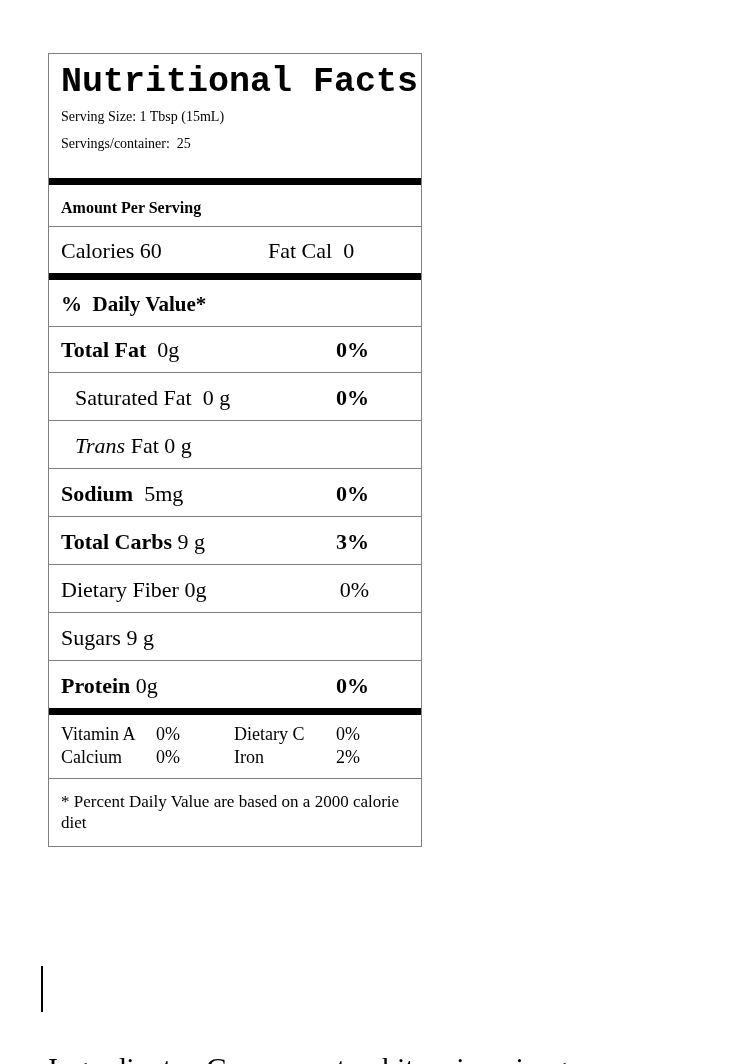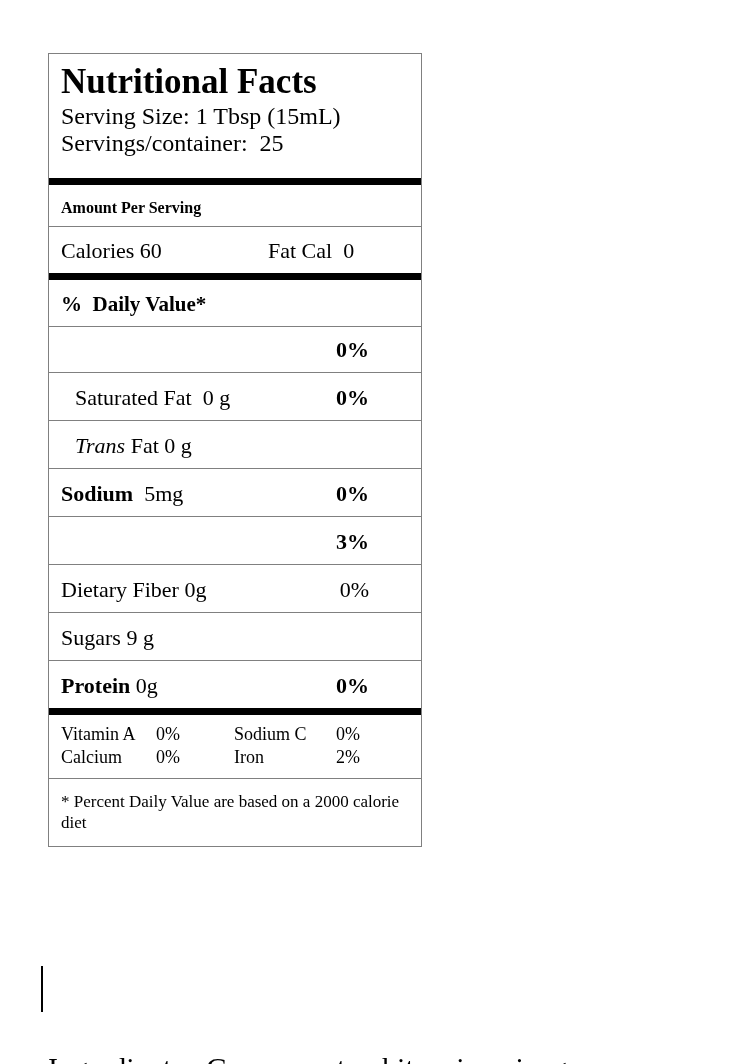--- a/index.html
+++ b/index.html
@@ -33,23 +33,24 @@
     box-sizing: border-box;
     padding: 7px 12px 0 12px;
     overflow: hidden;
   }
   .lb-title {
     font-size: 35px;
     font-weight: bold;
     line-height: 42px;
     letter-spacing: 0px;
     white-space: nowrap;
+    font-family: Liberation Mono, monospace;
   }
   .lb-serving {
-    font-size: 24px;
+    font-size: 14px;
     line-height: 27px;
     white-space: pre-wrap;
   }
 
   .bar {
     height: 7px;
     background: #000000;
   }
 
   .aps {
@@ -161,39 +162,41 @@
   <div class="cal-row">
     <span class="cal-left">Calories 60</span>
     <span class="cal-right">Fat Cal  0</span>
   </div>
 
   <div class="bar"></div>
 
   <div class="dv-row">%  Daily Value*</div>
 
   <div class="nrow first">
+    <span class="nlabel"><span class="npart-b">Total Fat</span><span class="npart-i"></span><span>  0g</span></span>
     <span class="pct bold">0%</span>
   </div>
 
   <div class="nrow indent">
     <span class="nlabel"><span class="npart-b"></span><span class="npart-i"></span><span>Saturated Fat  0 g</span></span>
     <span class="pct bold">0%</span>
   </div>
 
   <div class="nrow indent">
     <span class="nlabel"><span class="npart-b"></span><span class="npart-i">Trans</span><span> Fat 0 g</span></span>
     <span class="pct"></span>
   </div>
 
   <div class="nrow">
     <span class="nlabel"><span class="npart-b">Sodium</span><span class="npart-i"></span><span>  5mg</span></span>
     <span class="pct bold">0%</span>
   </div>
 
   <div class="nrow">
+    <span class="nlabel"><span class="npart-b">Total Carbs</span><span class="npart-i"></span><span> 9 g</span></span>
     <span class="pct bold">3%</span>
   </div>
 
   <div class="nrow">
     <span class="nlabel"><span class="npart-b"></span><span class="npart-i"></span><span>Dietary Fiber 0g</span></span>
     <span class="pct">0%</span>
   </div>
 
   <div class="nrow">
     <span class="nlabel"><span class="npart-b"></span><span class="npart-i"></span><span>Sugars 9 g</span></span>
@@ -204,21 +207,21 @@
     <span class="nlabel"><span class="npart-b">Protein</span><span class="npart-i"></span><span> 0g</span></span>
     <span class="pct bold">0%</span>
   </div>
 
   <div class="bar"></div>
 
   <div class="vits">
     <div class="vit-grid">
       <span>Vitamin A</span>
       <span>0%</span>
-      <span>Sodium C</span>
+      <span>Dietary C</span>
       <span>0%</span>
       <span>Calcium</span>
       <span>0%</span>
       <span>Iron</span>
       <span>2%</span>
     </div>
   </div>
 
   <div class="footnote">* Percent Daily Value are based on a 2000 calorie diet</div>
 

